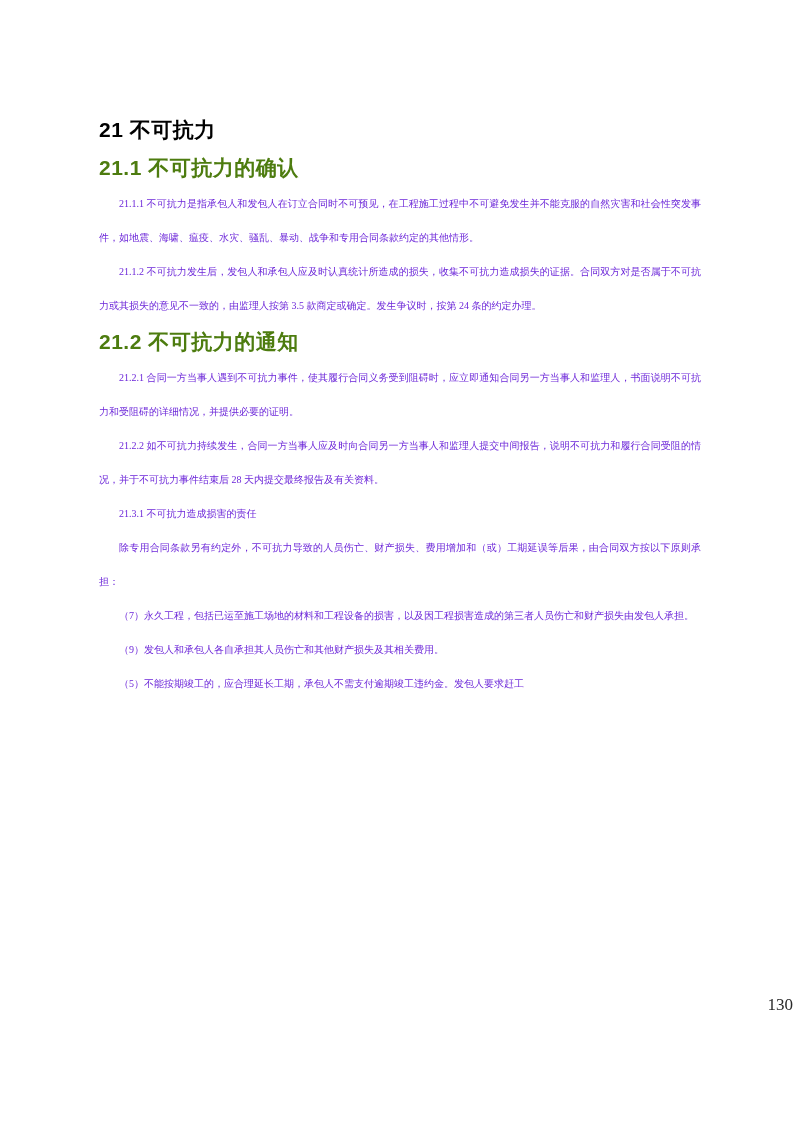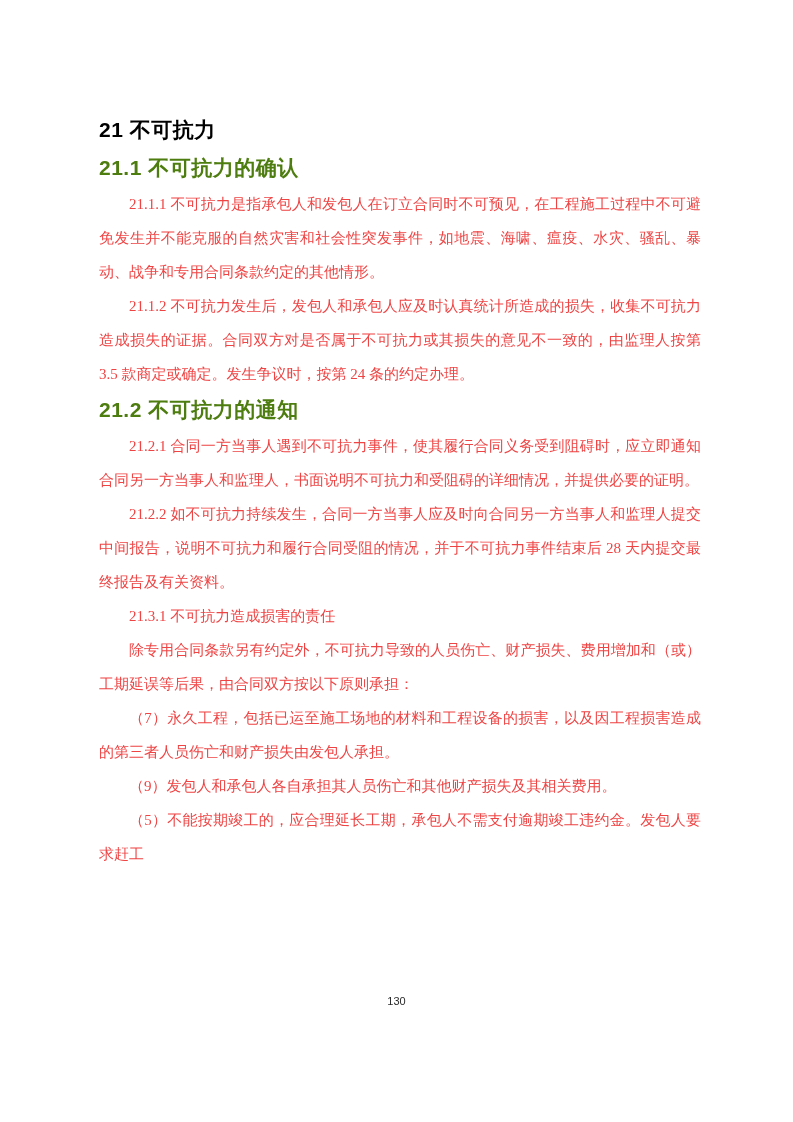--- a/index.html
+++ b/index.html
@@ -34,35 +34,35 @@
   .doc-h2 {
     font-family: "Liberation Sans", "DejaVu Sans", sans-serif;
     font-size: 21px;
     font-weight: bold;
     line-height: 38px;
     margin: 0;
     color: #4d7c0f;
     letter-spacing: 0.5px;
   }
   .doc-p {
-    font-size: 15px;
+    font-size: 10px;
     line-height: 34px;
     margin: 0;
     text-indent: 2em;
     text-align: justify;
-    color: #ef4444;
+    color: #6d28d9;
   }
   .footer {
     position: absolute;
     left: 0;
     top: 995px;
     width: 100%;
-    text-align: center;
-    font-family: Liberation Sans, sans-serif;
-    font-size: 11px;
+    text-align: right;
+    font-family: Liberation Serif, serif;
+    font-size: 17px;
     color: #2a2a2a;
   }
 </style>
 </head>
 <body>
 
 <div class="page">
   <div class="content">
 
     <h1 class="doc-h1">21 不可抗力</h1>

